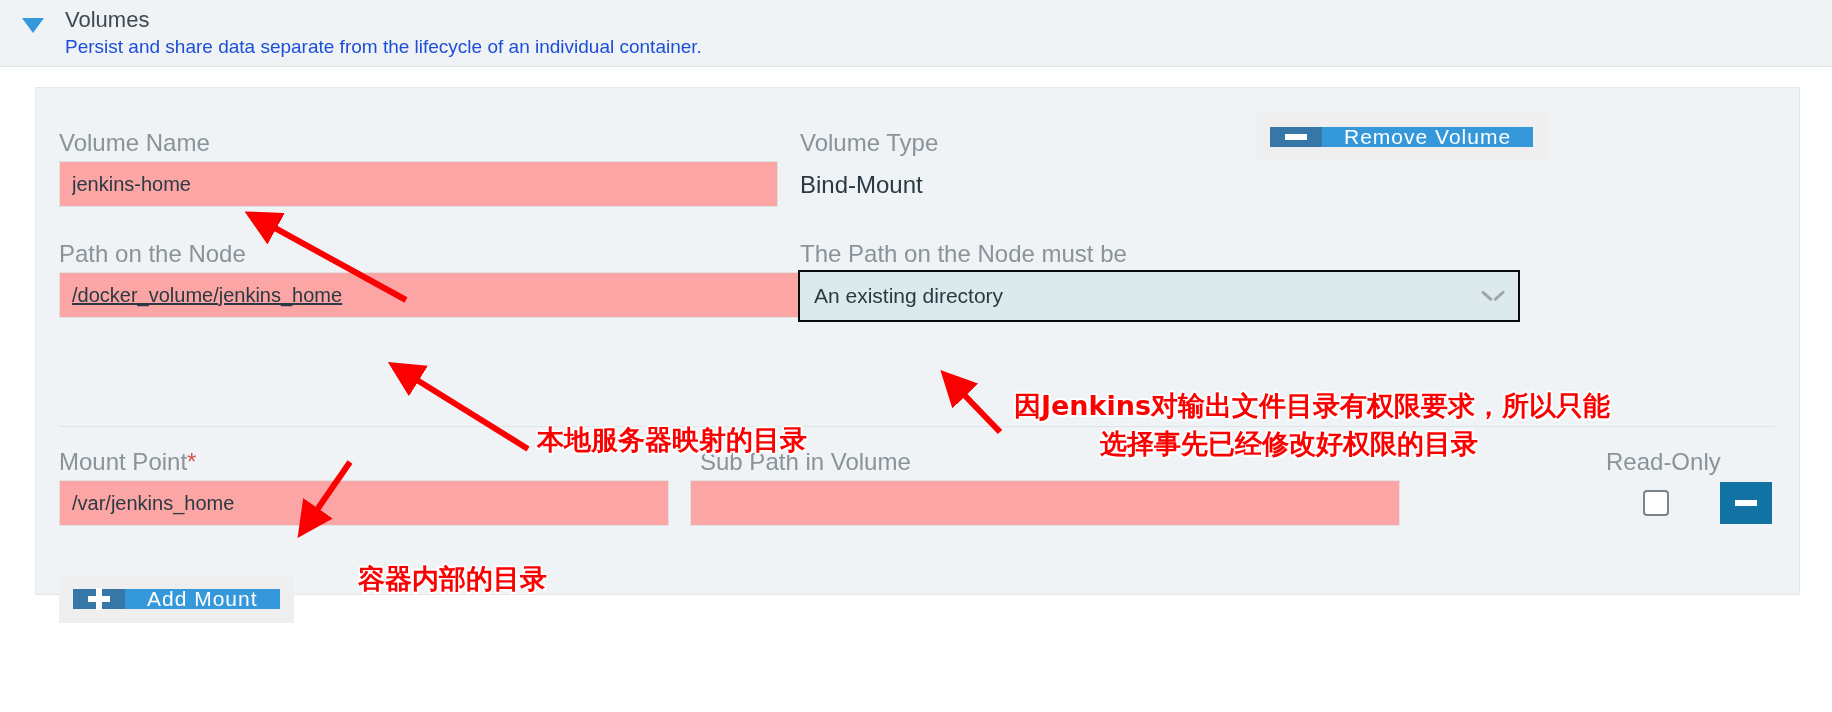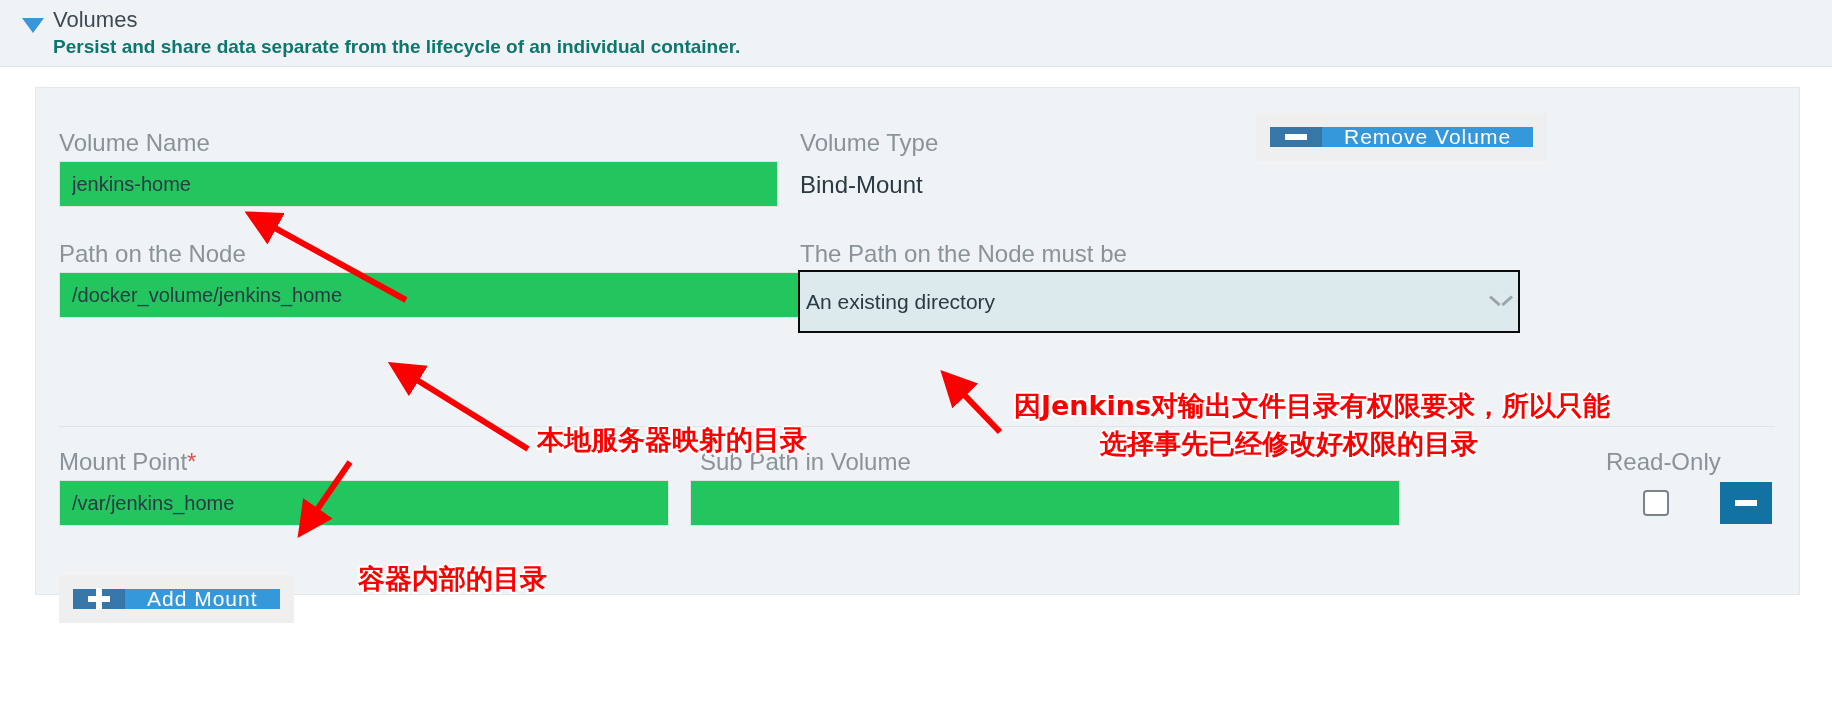--- a/index.html
+++ b/index.html
@@ -37,34 +37,34 @@
     cursor: pointer;
   }
   .tri-down {
     width: 0; height: 0;
     border-left: 11px solid transparent;
     border-right: 11px solid transparent;
     border-top: 15px solid #3498db;
   }
   .header-text {
     margin-top: 7px;
-    margin-left: 5px;
+    margin-left: 17px;
   }
   .header-title {
     font-size: 22px;
     color: #3d4a52;
     line-height: 26px;
     font-weight: 400;
   }
   .header-sub {
     font-size: 19px;
-    color: #0f766e;
+    color: #1d4ed8;
     line-height: 26px;
     margin-top: 1px;
-    font-weight: 700;
+    font-weight: 400;
   }
 
   
   .volume-panel {
     position: absolute;
     left: 35px;
     top: 87px;
     width: 1765px;
     height: 508px;
     background: #eff3f5;
@@ -79,21 +79,21 @@
   .field-label {
     font-size: 24px;
     color: #8a9399;
     font-weight: 400;
     white-space: nowrap;
   }
   .req-star { color: #d9534f; }
 
   .text-input {
     box-sizing: border-box;
-    background: #22c55e;
+    background: #fca5a5;
     border: 1px solid #dfe3e6;
     height: 46px;
     font-size: 20px;
     color: #2b3a42;
     padding: 0 12px;
     line-height: 44px;
     font-family: "Liberation Sans", sans-serif;
     outline: none;
     display: block;
   }
@@ -101,25 +101,25 @@
   .static-value {
     font-size: 24px;
     color: #2b3a42;
   }
 
   
   .select-box {
     box-sizing: border-box;
     background: #dceaed;
     border: 2px solid #0b0b0b;
-    height: 63px;
+    height: 52px;
     display: flex;
     align-items: center;
     justify-content: space-between;
-    padding: 0 6px;
+    padding: 0 14px;
     cursor: pointer;
   }
   .select-value {
     font-size: 21px;
     color: #2b3a42;
   }
   .chev {
     width: 22px; height: 13px;
     position: relative;
   }
@@ -258,21 +258,21 @@
     <div class="field-label">Volume Type</div>
   </div>
   <div class="row" style="left:764px; top:83px;">
     <div class="static-value">Bind-Mount</div>
   </div>
 
   <div class="row" style="left:23px; top:152px;">
     <div class="field-label">Path on the Node</div>
   </div>
   <div class="row" style="left:23px; top:184px;">
-    <input class="text-input" style="width: 760px;" value="/docker_volume/jenkins_home">
+    <input class="text-input" style="width: 760px; text-decoration: underline;" value="/docker_volume/jenkins_home">
   </div>
 
   <div class="row" style="left:764px; top:152px;">
     <div class="field-label">The Path on the Node must be</div>
   </div>
   <div class="row" style="left:762px; top:182px;">
     <div class="select-box" style="width:722px;">
       <span class="select-value">An existing directory</span>
       <span class="chev"></span>
     </div>

